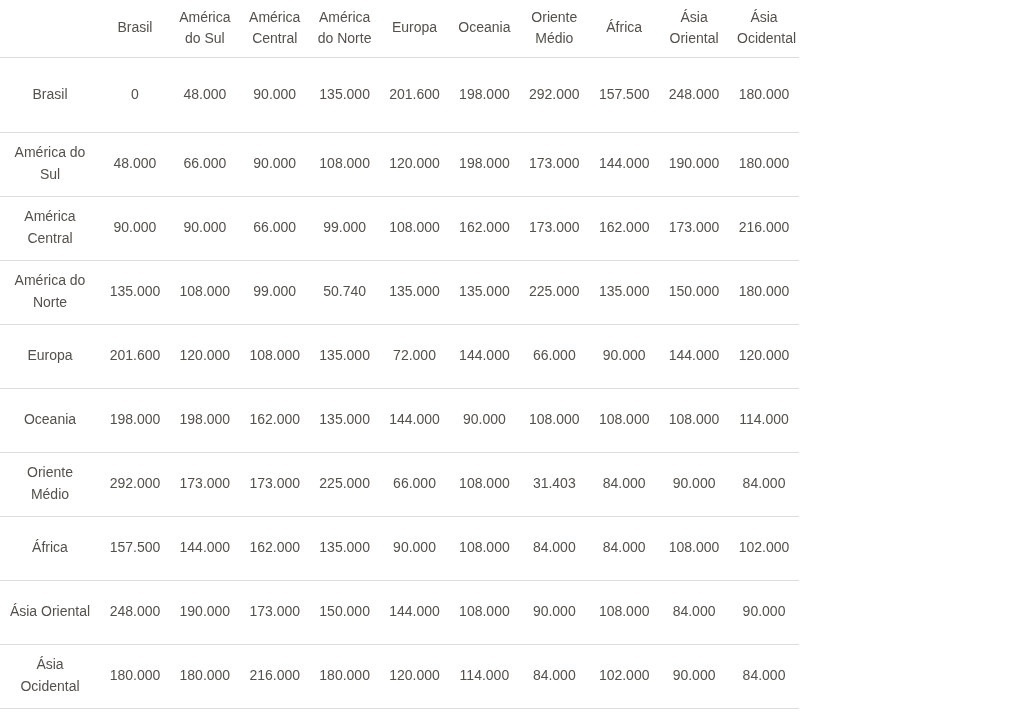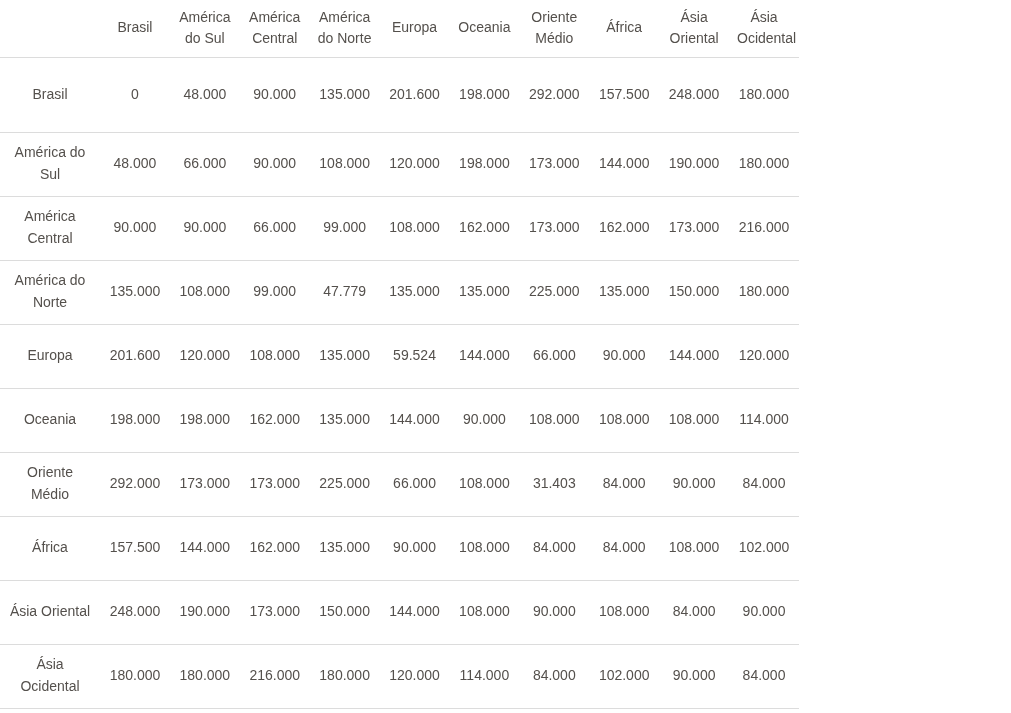--- a/index.html
+++ b/index.html
@@ -110,35 +110,35 @@
       <td>173.000</td>
       <td>162.000</td>
       <td>173.000</td>
       <td>216.000</td>
     </tr>
     <tr>
       <td class="row-label">América do Norte</td>
       <td>135.000</td>
       <td>108.000</td>
       <td>99.000</td>
-      <td>47.779</td>
+      <td>50.740</td>
       <td>135.000</td>
       <td>135.000</td>
       <td>225.000</td>
       <td>135.000</td>
       <td>150.000</td>
       <td>180.000</td>
     </tr>
     <tr>
       <td class="row-label">Europa</td>
       <td>201.600</td>
       <td>120.000</td>
       <td>108.000</td>
       <td>135.000</td>
-      <td>59.524</td>
+      <td>72.000</td>
       <td>144.000</td>
       <td>66.000</td>
       <td>90.000</td>
       <td>144.000</td>
       <td>120.000</td>
     </tr>
     <tr>
       <td class="row-label">Oceania</td>
       <td>198.000</td>
       <td>198.000</td>

